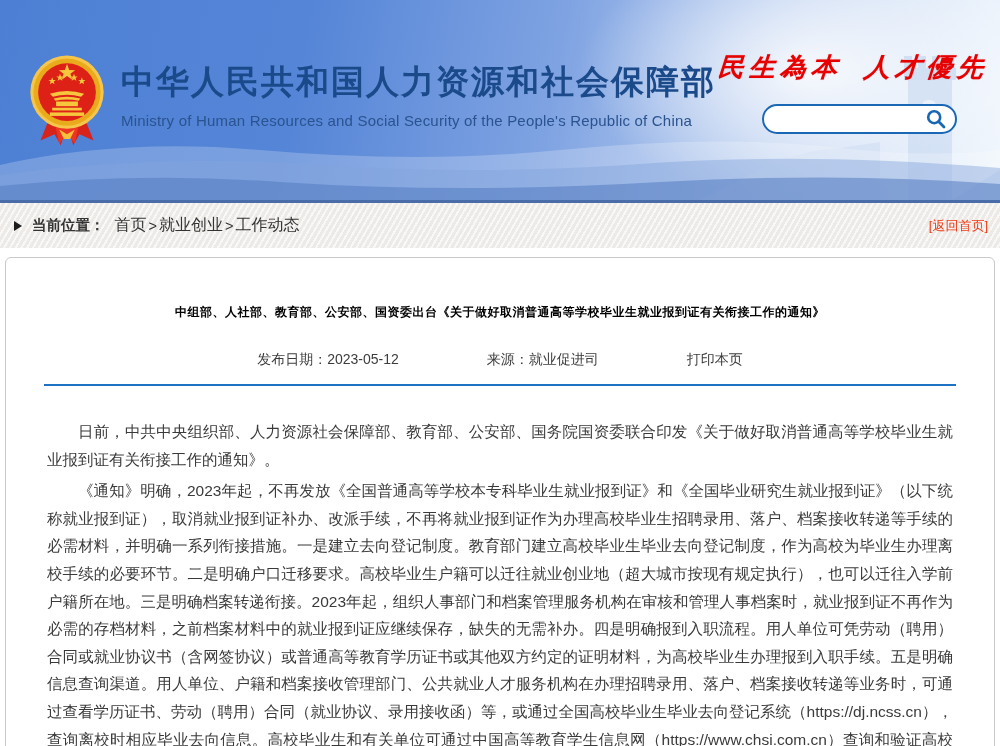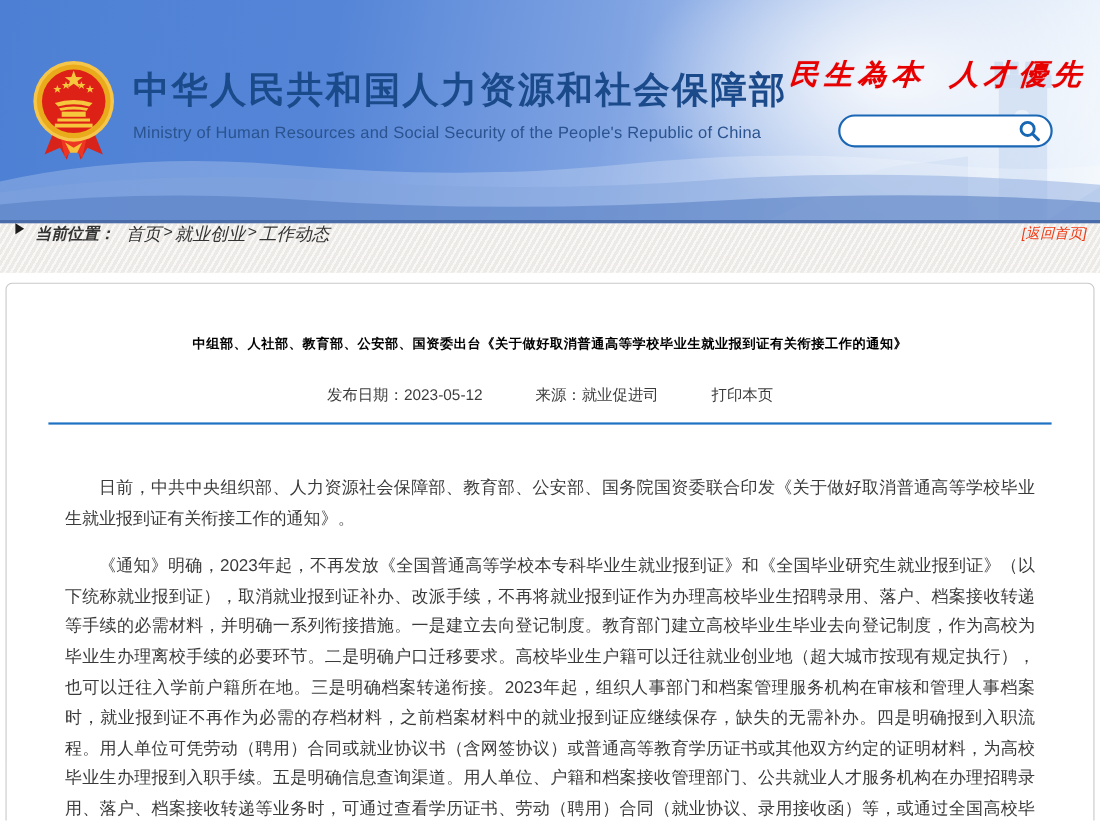--- a/index.html
+++ b/index.html
@@ -34,40 +34,40 @@
     display:flex; align-items:center; padding:0 8px 0 14px; }
   .searchbox input { flex:1; border:none; outline:none; height:22px; font-size:14px;
     background:transparent; color:#333; min-width:0; }
   .search-btn { width:22px; height:22px; border:none; background:transparent; cursor:pointer;
     display:flex; align-items:center; justify-content:center; padding:0; }
 
   
   .crumbbar { position:relative; width:1000px; height:48px;
     border-top:3px solid #4a6ca8; background:#f1efec;
     background-image:repeating-linear-gradient(120deg, rgba(255,255,255,.55) 0 2px, rgba(160,150,140,.06) 2px 5px);
-    display:flex; align-items:flex-start; padding:0 12px;font-style:italic; }
+    display:flex; align-items:center; padding:0 12px; }
   .crumb-arrow { width:0; height:0; border-left:8px solid #1c1c1c;
     border-top:5.5px solid transparent; border-bottom:5.5px solid transparent; margin:0 10px 0 2px; }
   .crumb-label { font-weight:bold; color:#333; font-size:14.5px; margin-right:10px; }
   .crumb-link { color:#333; font-size:16px; text-decoration:none; cursor:pointer; }
   .crumb-sep { color:#333; font-size:14.5px; margin:0 2px; }
   .back-home { margin-left:auto; color:#ef3a14; font-size:13px; text-decoration:none; cursor:pointer; }
 
   
   .panel { margin:9px 5px 0; width:990px; height:600px; background:#fff;
     border:1px solid #c9c9c9; border-radius:6px; }
   .article-title { max-width:930px; margin:37px auto 0; text-align:center;
     font-size:12px; font-weight:bold; color:#000; line-height:34px; letter-spacing:.5px; }
   .meta { margin-top:22px; display:flex; justify-content:center; align-items:center;
-    gap:48px; font-size:14px; color:#3c3c3c;text-align:right; }
+    gap:88px; font-size:14px; color:#3c3c3c;text-align:right; }
   .meta .print { cursor:pointer; color:#3c3c3c; text-decoration:none; }
   .rule { margin:15px 38px 0; border-top:2px solid #1e72c4; }
   .body-text { padding:28px 37px 0; font-size:15.5px; line-height:27.6px; color:#3a3a3a;
     text-align:justify; }
-  .body-text p { text-indent:2em; margin:16px; }
+  .body-text p { text-indent:2em; margin:4px; }
 </style>
 </head>
 <body>
 
 <div class="header">
   <div class="sky-glow"></div>
 
   <svg class="greatwall" viewBox="0 0 300 170">
     <path d="M0 170 L40 150 Q90 120 140 118 L180 112 L180 170 Z" fill="#cfdef4"></path>
     <rect x="208" y="45" width="44" height="125" fill="#c5d7f1"></rect>

